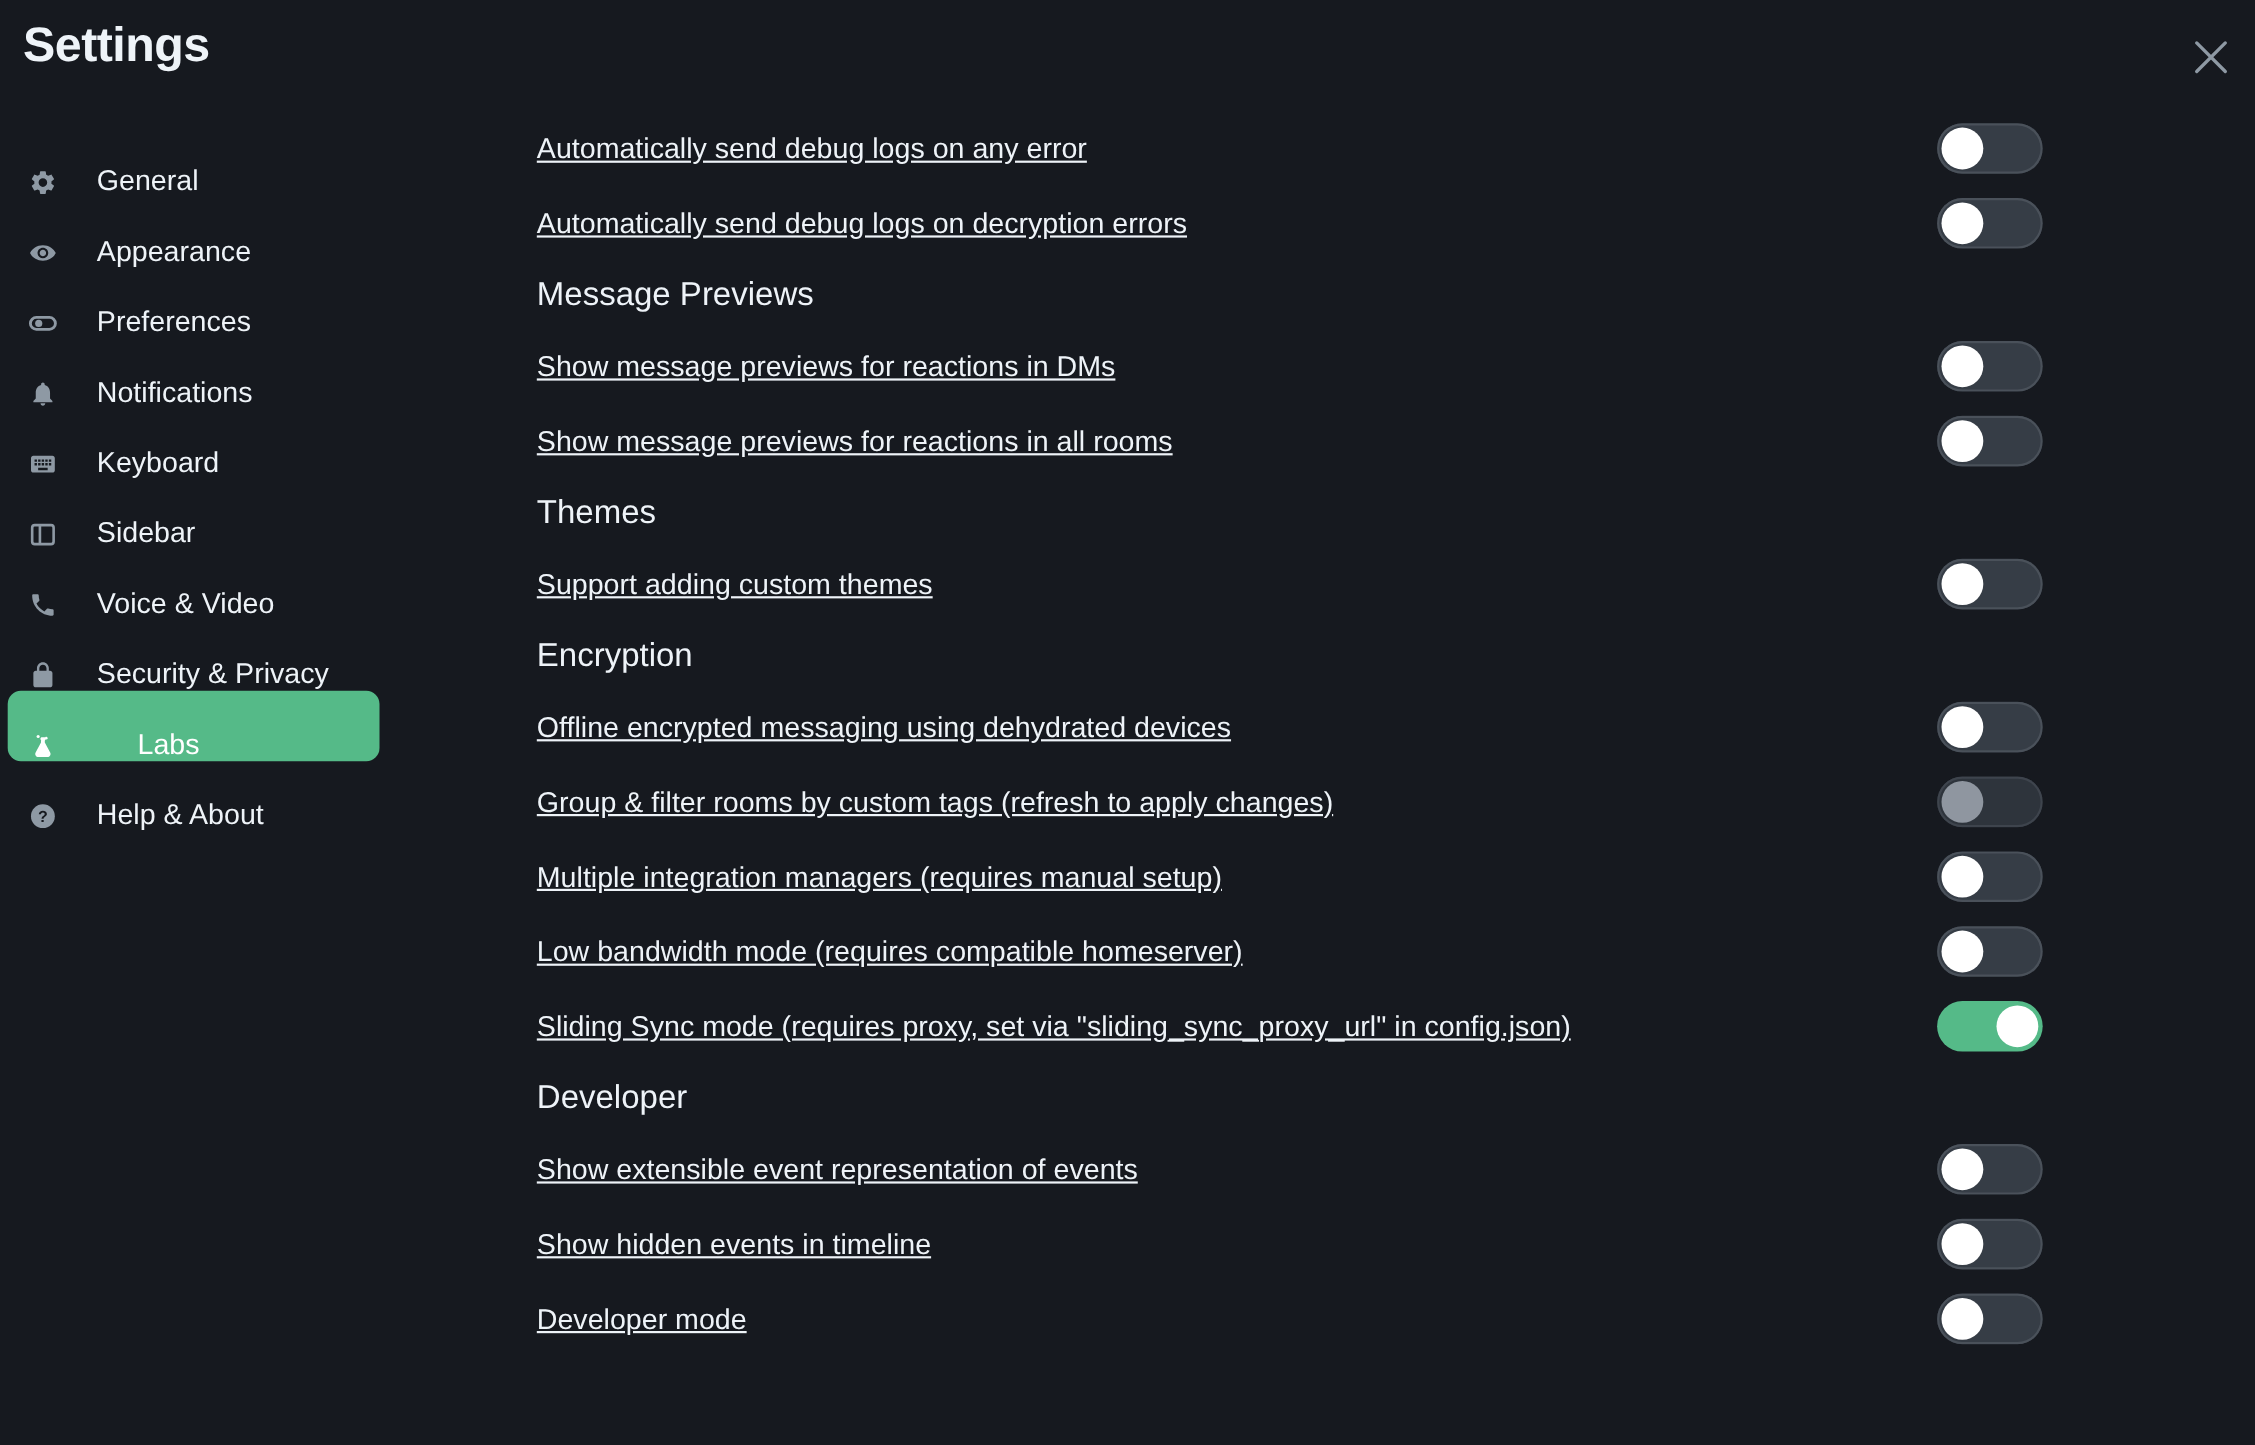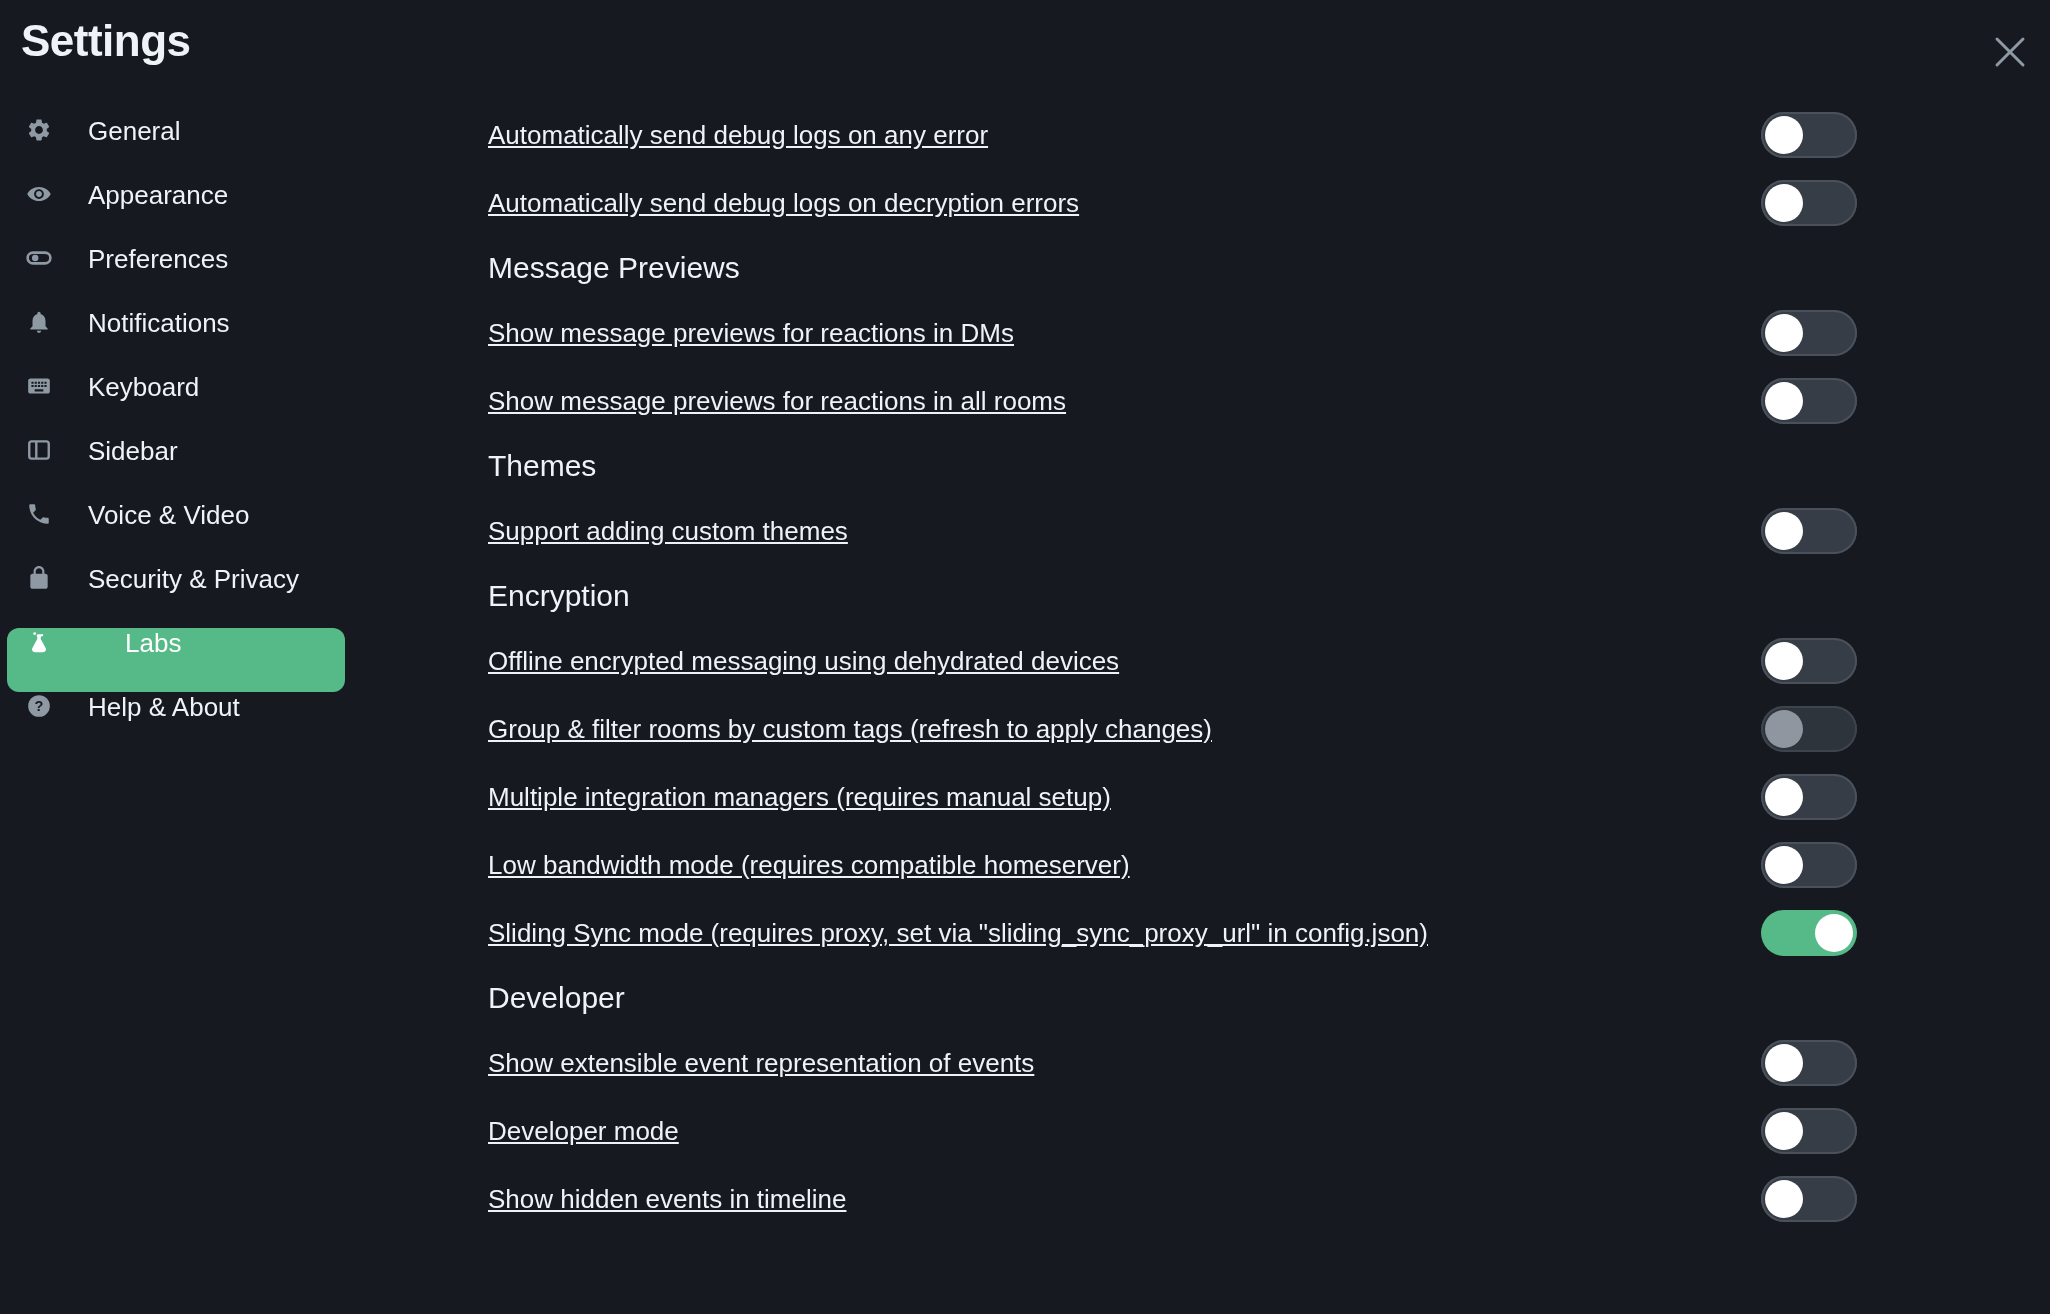--- a/index.html
+++ b/index.html
@@ -19,21 +19,21 @@
     color: var(--text-primary);
   }
   .close-btn {
     position:absolute; right:24px; top:36px; width:32px; height:32px;
     cursor:pointer; color: var(--icon-gray, #9aa4ae);
   }
 
   
   .sidebar { position:absolute; left:0; top:116px; width:380px; }
   .side-item {
-    display:flex; align-items:flex-start;
+    display:flex; align-items:flex-end;
     height:64px; width:338px; margin-left:7px;
     padding-left:18px; border-radius:12px;
     color: var(--text-primary); cursor:pointer;
   }
   .side-item .side-icon {
     width:28px; height:28px; flex:0 0 28px;
     color: var(--icon-gray, #8e99a4);
     display:inline-flex; align-items:center; justify-content:center;
   }
   .side-item .side-icon svg { width:26px; height:26px; display:block; }
@@ -243,25 +243,25 @@
         </div>
       </div>
       <h2 class="section-heading">Developer</h2>
       <div class="row">
         <span class="row-label">Show extensible event representation of events</span>
         <div class="toggle off">
           <div class="knob"></div>
         </div>
       </div>
       <div class="row">
+        <span class="row-label">Show hidden events in timeline</span>
+        <div class="toggle off">
+          <div class="knob"></div>
+        </div>
+      </div>
+      <div class="row">
         <span class="row-label">Developer mode</span>
-        <div class="toggle off">
-          <div class="knob"></div>
-        </div>
-      </div>
-      <div class="row">
-        <span class="row-label">Show hidden events in timeline</span>
         <div class="toggle off">
           <div class="knob"></div>
         </div>
       </div>
     </main>
 </div>
 
 </body></html>

